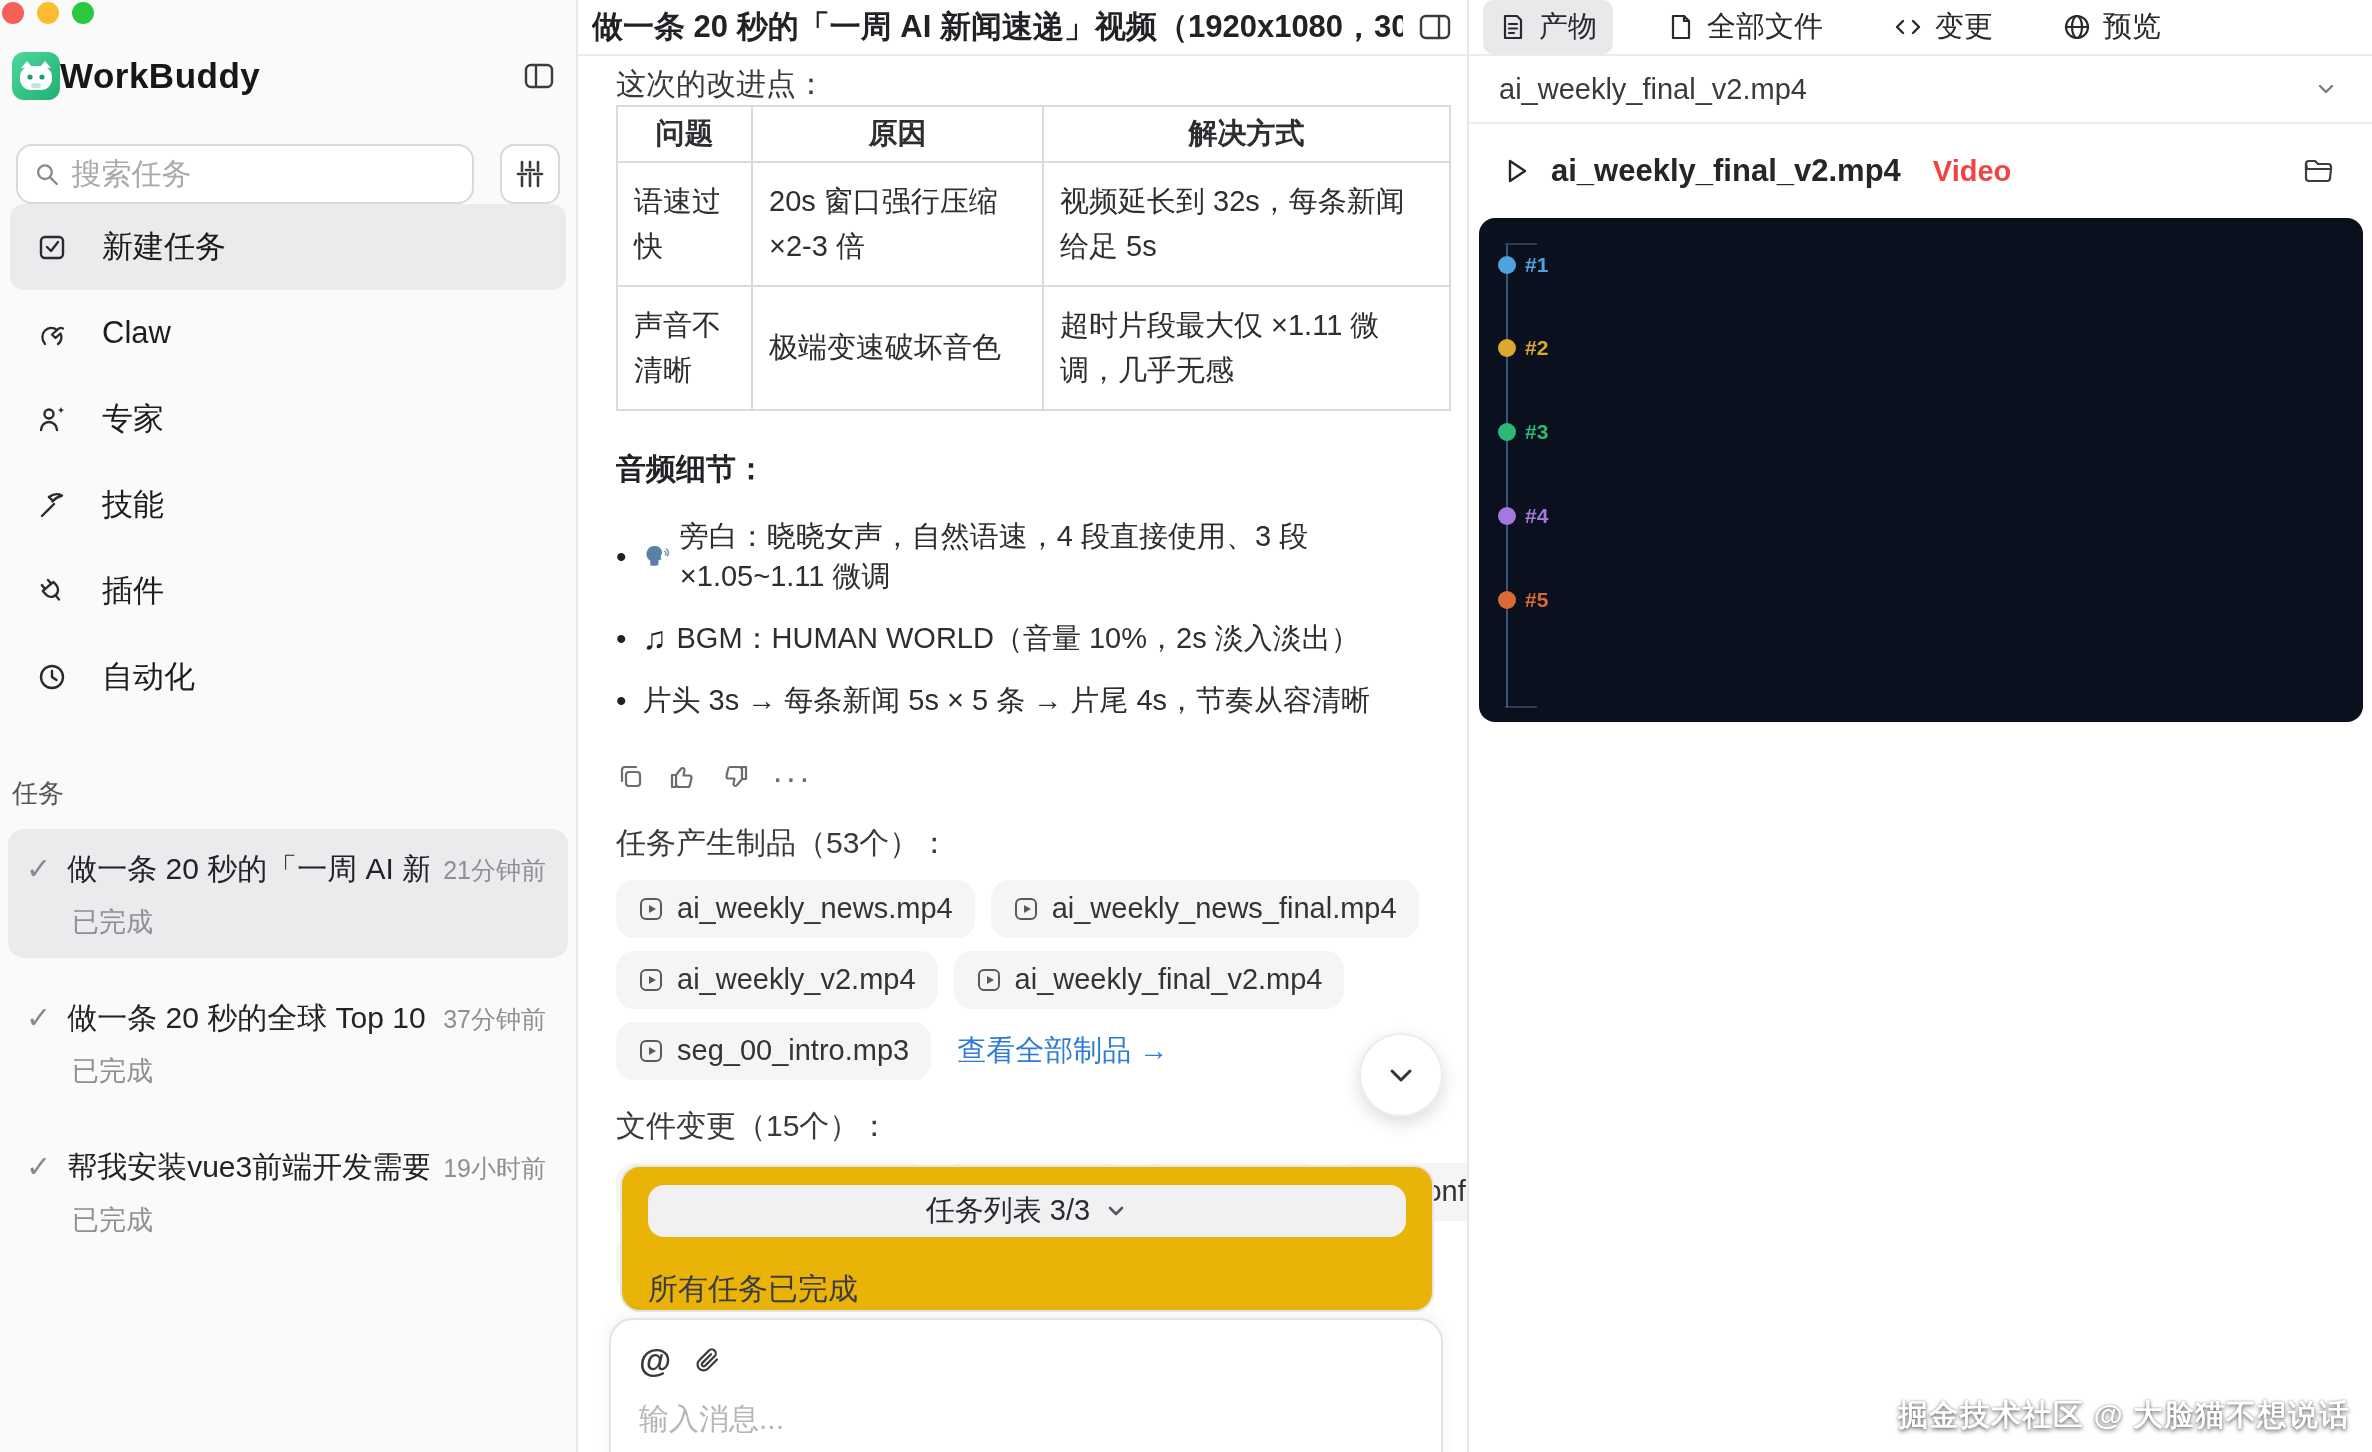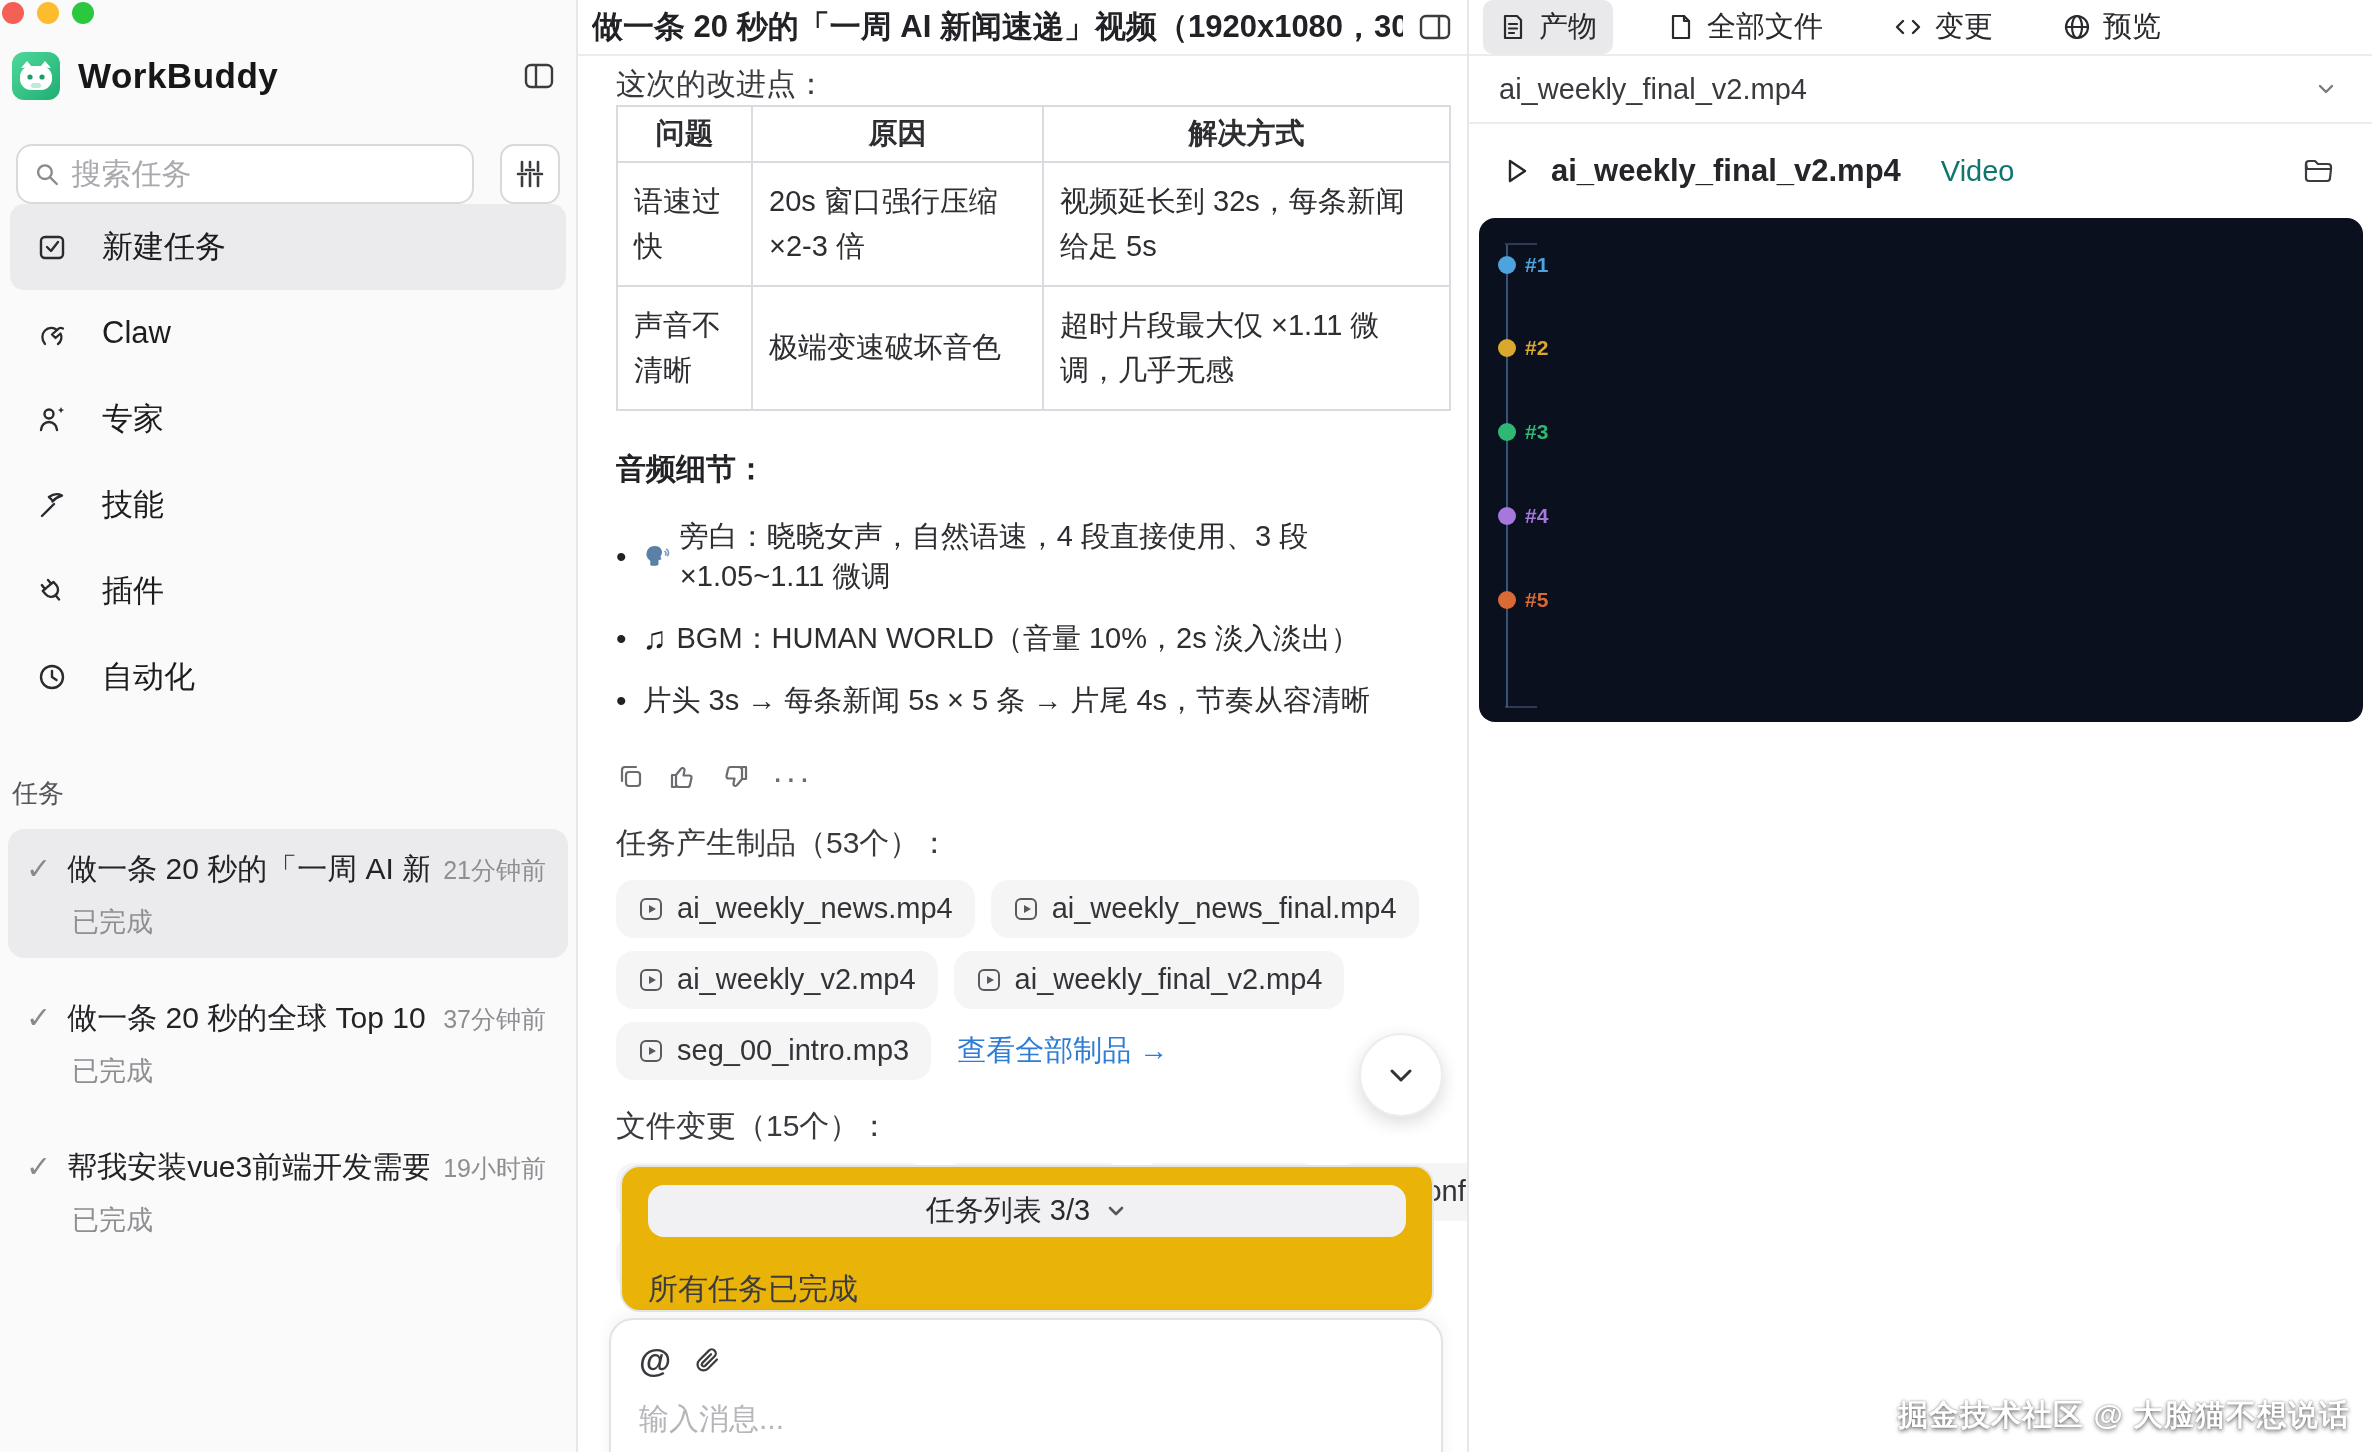--- a/index.html
+++ b/index.html
@@ -6,21 +6,21 @@
   html,body { width:2372px; height:1452px; overflow:hidden; }
   body { font-family:"Liberation Sans", sans-serif; background:#ffffff; color:#222226; }
   .page { display:flex; width:2372px; height:1452px; position:relative; }
 
   
   .sidebar { width:578px; height:100%; background:#fafafa; border-right:2px solid #e7e7e9; position:relative; flex:none; }
   .traffic { position:absolute; top:2px; left:2px; display:flex; gap:13px; }
   .traffic span { width:22px; height:22px; border-radius:50%; display:block; }
   .sb-header { display:flex; align-items:center; padding:52px 20px 0 12px; }
   .logo { width:48px; height:48px; border-radius:12px; background:linear-gradient(135deg,#4ed99a,#1fae74); position:relative; flex:none; }
-  .app-name { font-size:35px; font-weight:700; color:#17171a; margin-left:18px; letter-spacing:.5px; }
+  .app-name { font-size:35px; font-weight:700; color:#17171a; margin-left:0; letter-spacing:.5px; }
   .collapse-btn { margin-left:auto; width:34px; height:34px; color:#3c3c40; cursor:pointer; }
   .search-row { display:flex; gap:26px; padding:44px 16px 0 16px; }
   .search-box { flex:1; height:60px; background:#fff; border:2px solid #d9d9dd; border-radius:16px; display:flex; align-items:center; padding:0 16px; }
   .search-box input { border:none; outline:none; font-size:30px; color:#333; width:100%; margin-left:12px; font-family:inherit; background:transparent; }
   .search-box input::placeholder { color:#a9a9ae; }
   .filter-btn { width:60px; height:60px; border:2px solid #d9d9dd; border-radius:14px; background:#fff; display:flex; align-items:center; justify-content:center; }
   .nav { }
   .nav-item { display:flex; align-items:center; height:86px; margin:0 10px; padding:0 26px; border-radius:14px; font-size:31px; color:#1d1d1f; gap:34px; cursor:pointer; }
   .nav-item.selected { background:#ebebed; }
   .nav-item svg { flex:none; }
@@ -75,21 +75,21 @@
   
   .right { width:905px; flex:none; border-left:2px solid #e7e7e9; background:#fff; position:relative; }
   .tabbar { height:56px; display:flex; align-items:center; gap:38px; padding:0 0 0 14px; border-bottom:2px solid #ececee; }
   .tab { display:flex; align-items:center; gap:12px; font-size:29px; color:#2a2a2e; padding:7px 16px; border-radius:10px; cursor:pointer; white-space:nowrap; }
   .tab.active { background:#e9e9eb; }
   .dd-row { height:68px; display:flex; align-items:center; padding:0 34px 0 30px; border-bottom:2px solid #ececee; cursor:pointer; }
   .dd-name { font-size:29px; color:#3a3a3e; }
   .dd-chev { margin-left:auto; color:#7a7a80; }
   .player-row { height:94px; display:flex; align-items:center; padding:0 38px 0 32px; gap:20px; }
   .player-name { font-size:31px; font-weight:700; color:#26262a; }
-  .player-type { font-size:29px; color:#0f766e; margin-left:20px; }
+  .player-type { font-size:29px; color:#ef4444; margin-left:12px;font-weight:bold; }
   .folder-btn { margin-left:auto; color:#3c3c40; cursor:pointer; }
   .video { margin:0 9px 0 10px; height:504px; background:#0b101e; border-radius:16px; position:relative; overflow:hidden; }
   .vline { position:absolute; left:27px; top:27px; width:2px; height:462px; background:rgba(90,140,200,.55); }
   .vtick { position:absolute; height:2px; width:32px; left:26px; background:rgba(110,130,170,.38); }
   .tdot { position:absolute; width:18px; height:18px; border-radius:50%; left:19px; transform:translateY(-9px); }
   .tlabel { position:absolute; left:46px; font-size:21px; font-weight:700; transform:translateY(-12px); }
   .watermark { position:absolute; right:22px; bottom:16px; font-size:30px; font-weight:700; color:#ffffff; letter-spacing:1px; text-shadow:0 2px 4px rgba(0,0,0,.55), 0 0 2px rgba(0,0,0,.35); white-space:nowrap; }
 
   svg { display:block; }
 </style>

